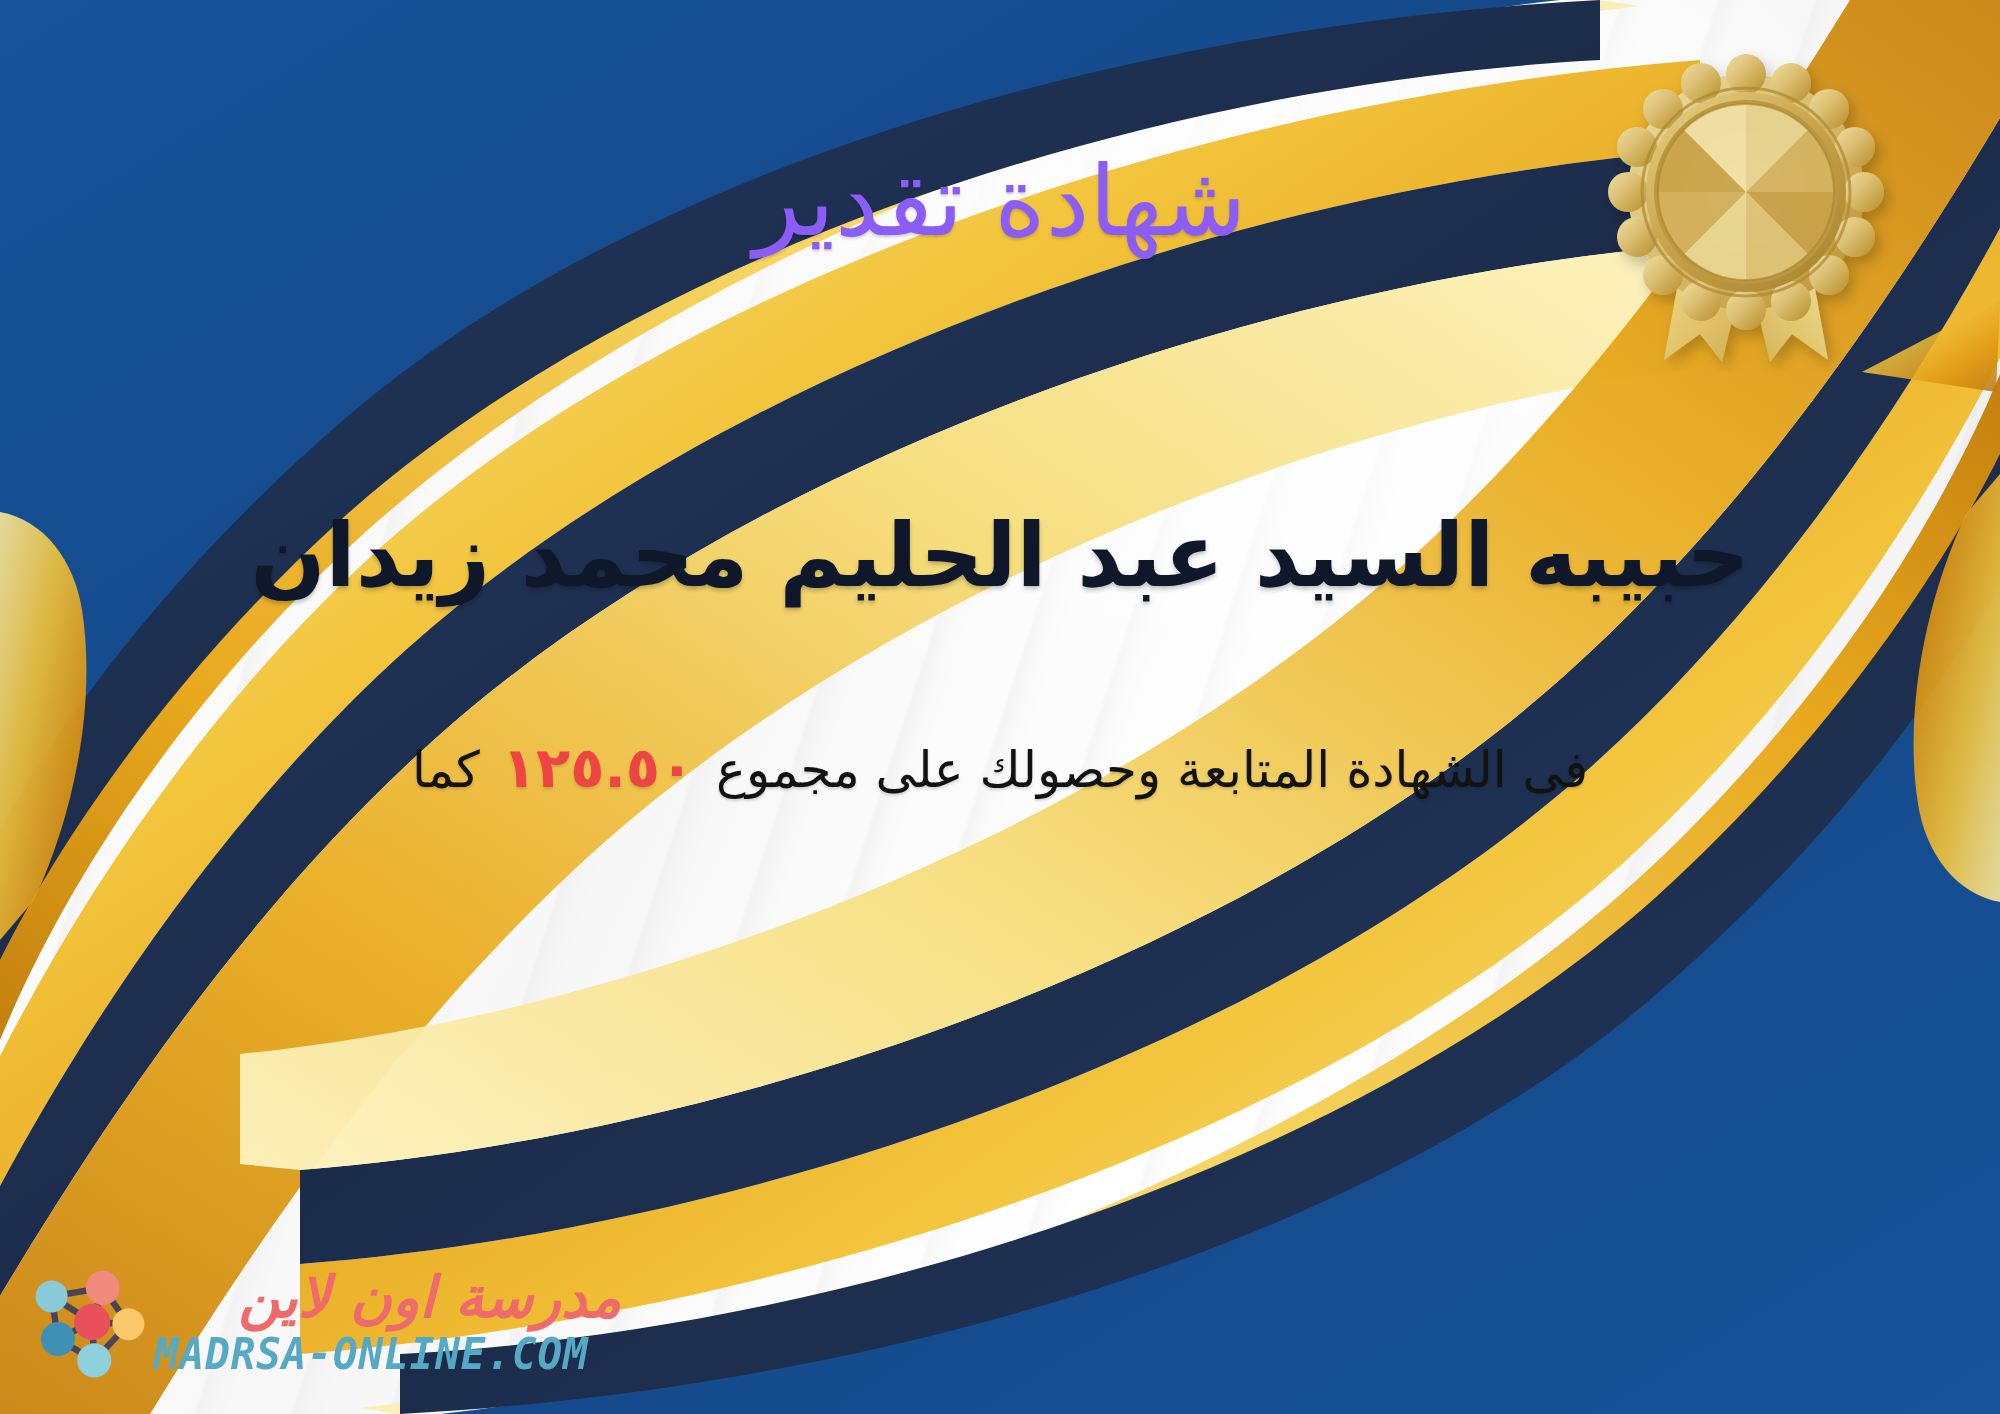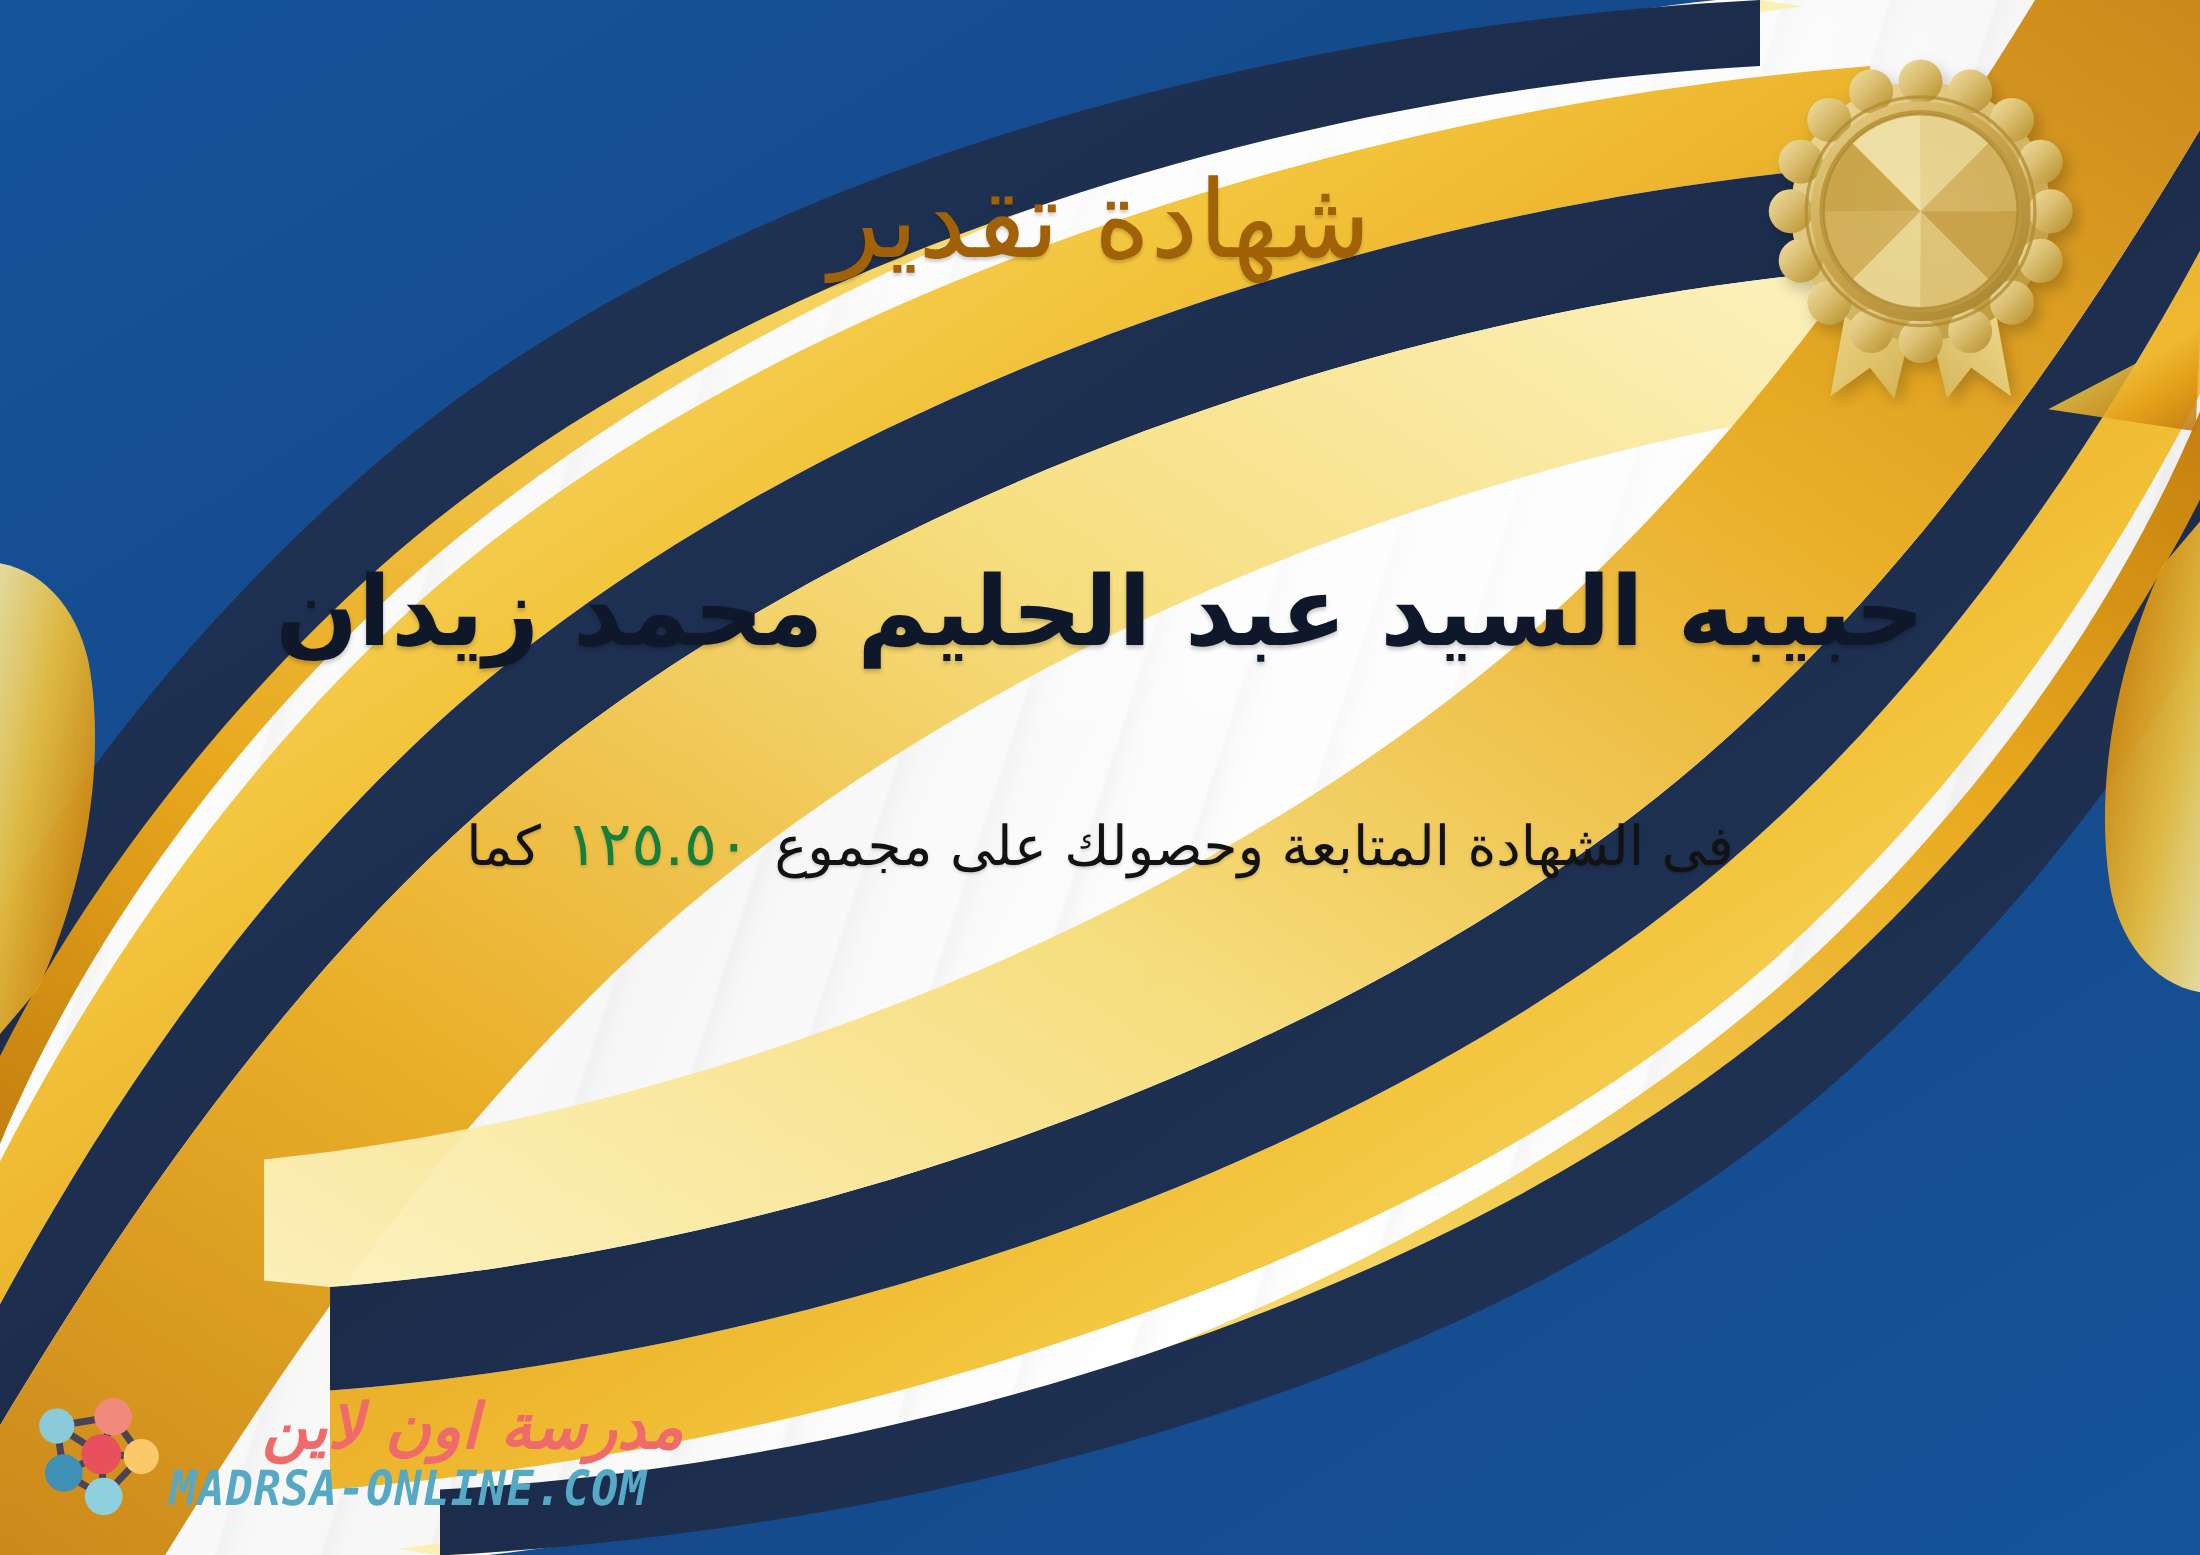--- a/index.html
+++ b/index.html
@@ -57,21 +57,21 @@
     width:2000px;height:1414px;
     direction:rtl;
     text-align:center;
   }
   .cert-title{
     position:absolute;
     top:150px;left:0;right:0;
     font-size:98px;
     line-height:1.05;
     font-weight:400;
-    color:#a16207;
+    color:#8b5cf6;
     letter-spacing:1px;
     text-shadow:0 2px 3px rgba(0,0,0,.18);
   }
   .recipient{
     position:absolute;
     top:508px;left:0;right:0;
     font-size:88px;
     line-height:1.1;
     font-weight:bold;
     color:#0f172a;
@@ -80,22 +80,22 @@
   .body-block{
     position:absolute;
     top:718px;left:80px;right:80px;
     font-size:50px;
     line-height:1.78;
     color:#121212;
     text-shadow:0 2px 3px rgba(0,0,0,.16);
   }
   .body-line{display:block;white-space:nowrap;}
   .score{
-    color:#15803d;
-    font-weight:normal;
+    color:#ef4444;
+    font-weight:bold;
     font-size:56px;
     padding:0 22px;
     letter-spacing:2px;
   }
   .closing{
     position:absolute;
     top:1082px;left:0;right:0;
     font-size:50px;
     line-height:1.6;
     color:#121212;

